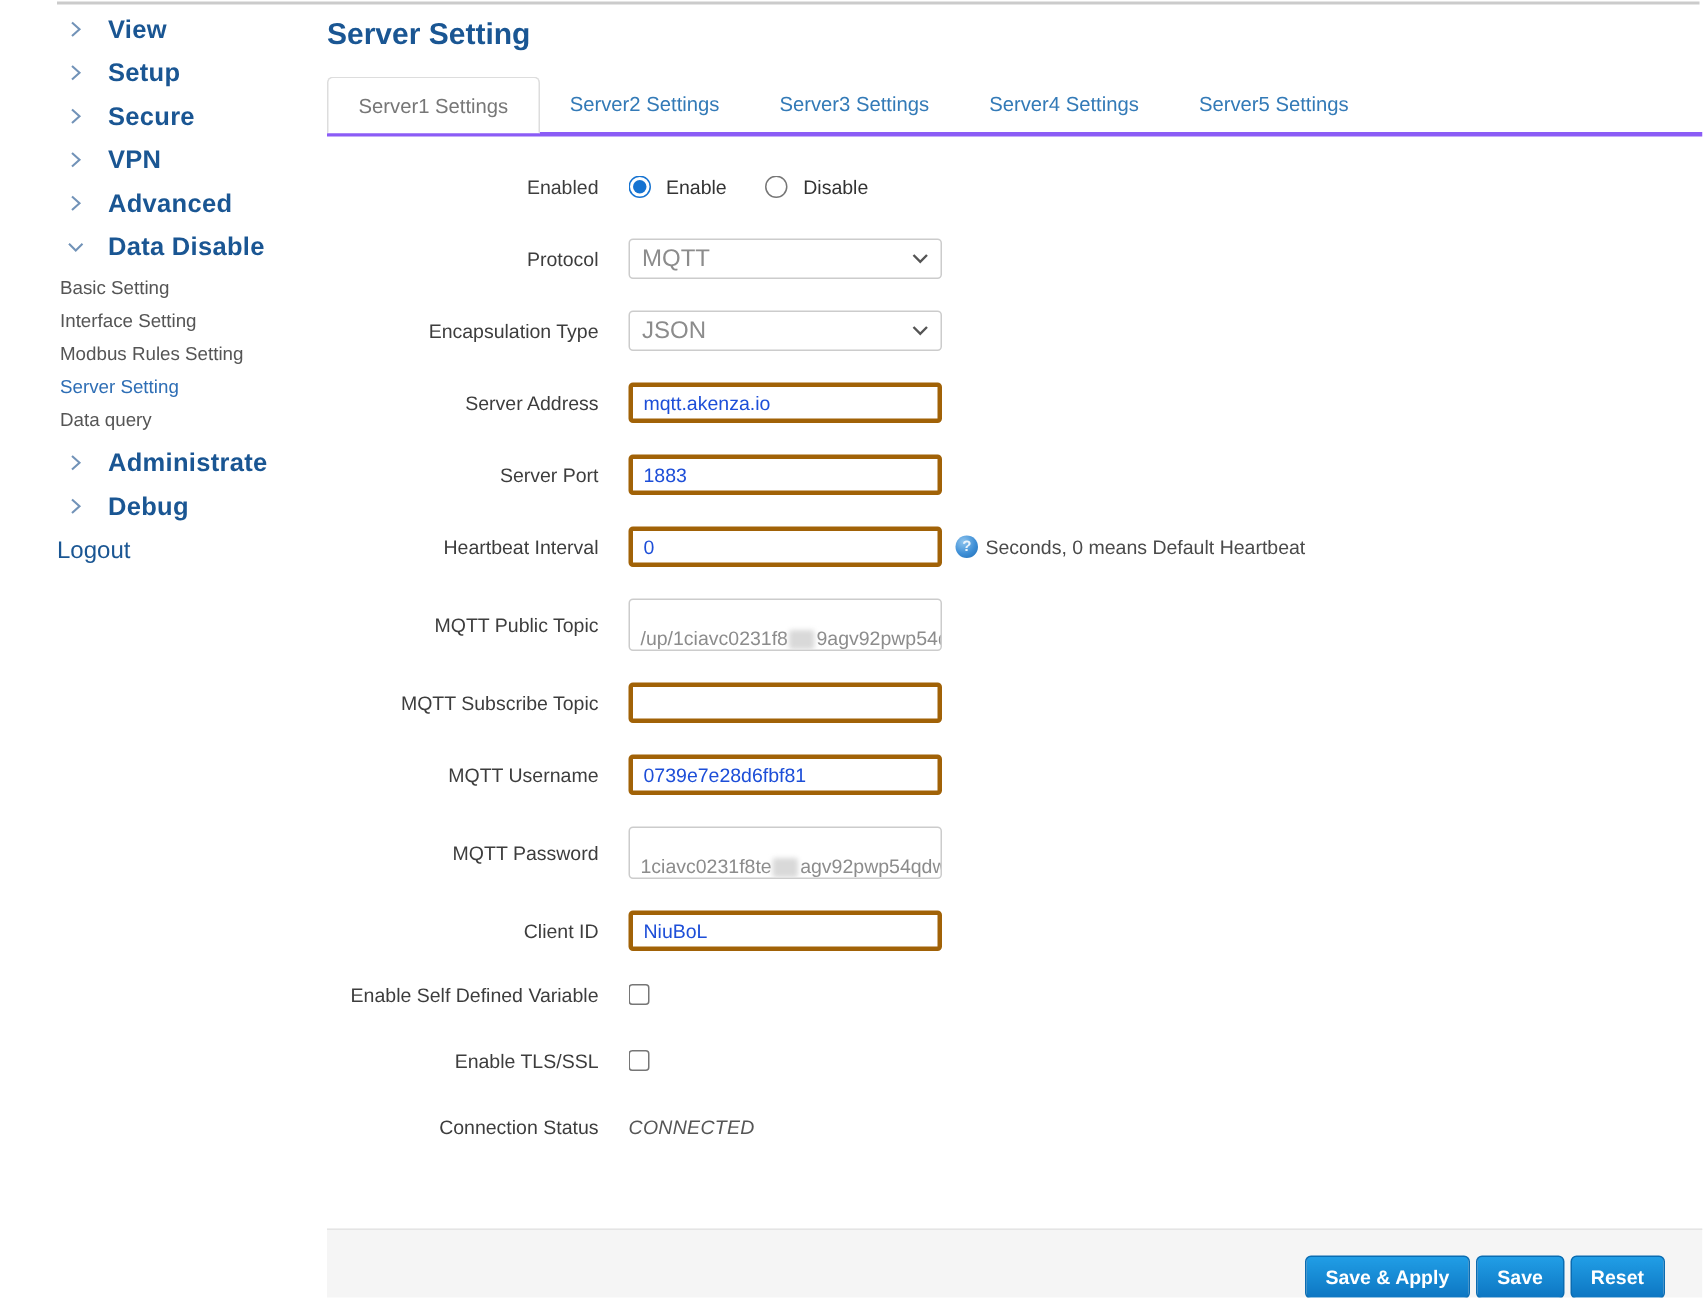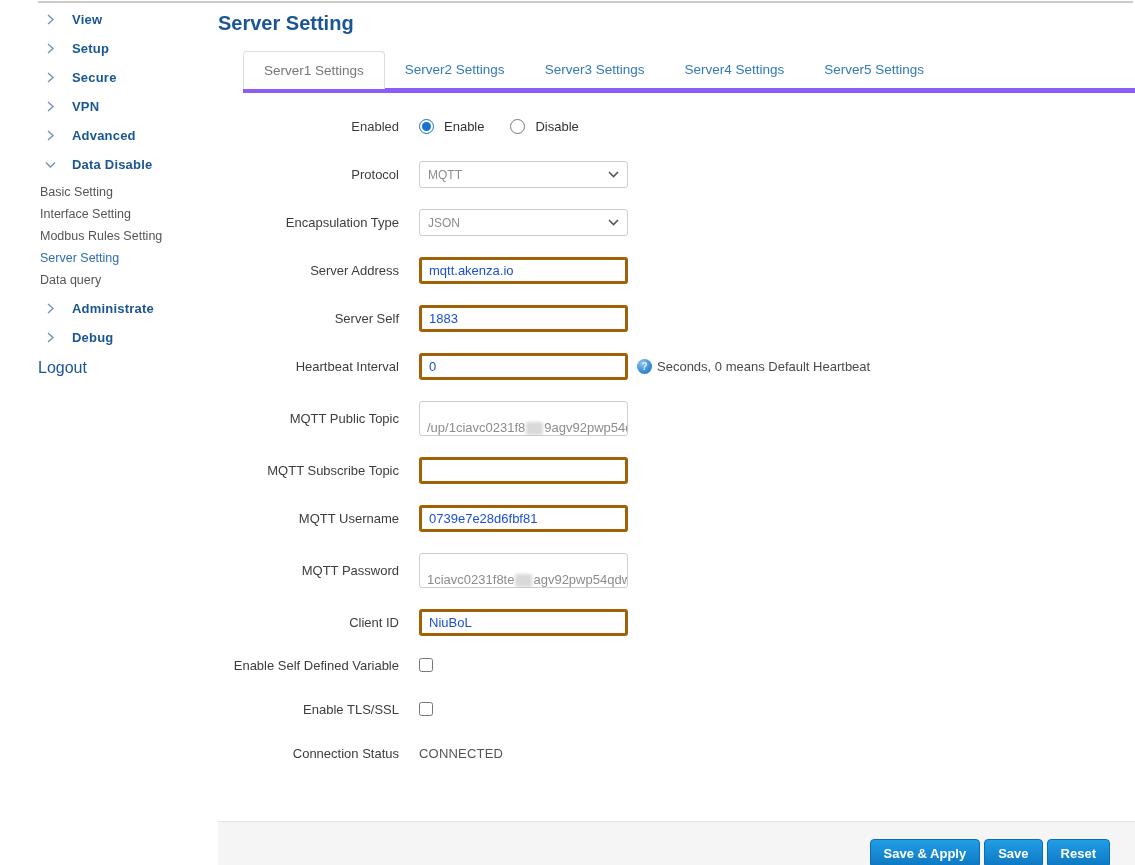--- a/index.html
+++ b/index.html
@@ -11,31 +11,31 @@
   }
   .top-rule { position:absolute; top:1px; left:38px; right:2px; border-top:2px solid #cbcbcb; }
 
   .layout { display:flex; width:100%; height:100%; }
 
   
   .sidebar { width:218px; flex:0 0 218px; padding-top:5px; }
   .nav-item { display:flex; align-items:center; height:29px; padding-left:44px; cursor:pointer; }
   .nav-item .chev { width:13px; height:13px; flex:0 0 13px; margin-right:15px; display:flex; align-items:center; justify-content:center; }
   .nav-item .chev svg { display:block; }
-  .nav-label { font-size:13px; font-weight:bold; color:#1a5693; letter-spacing:.2px; }
+  .nav-label { font-size:17px; font-weight:bold; color:#1a5693; letter-spacing:.2px; }
   .subnav { padding:2px 0 3px 0; }
   .sub-item { height:22px; line-height:22px; padding-left:40px; font-size:12.5px; color:#555; cursor:pointer; }
   .sub-item.active { color:#2e6eb5; }
   .logout { margin-top:7px; padding-left:38px; font-size:16px; color:#1a5693; cursor:pointer; }
 
   
   .main { flex:1 1 auto; position:relative; padding-right:0; }
   .page-title { margin-top:12px; font-size:20px; font-weight:bold; color:#1a5693; }
 
-  .tabs { margin-top:16px; display:flex; border-bottom:5px solid #8b5cf6;margin-left:25px; }
+  .tabs { margin-top:16px; display:flex; border-bottom:3px solid #8b5cf6; }
   .tab {
     height:37px; line-height:37px; padding:0 20px; font-size:13.5px;
     color:#337ab7; cursor:pointer; text-align:center; min-width:130px;
   }
   .tab.active {
     color:#777; background:#fff; border:1px solid #ddd; border-bottom:1px solid #fff;
     border-radius:4px 4px 0 0; margin-bottom:-1px; height:38px;
   }
 
   .form { padding-top:20px; }
@@ -51,38 +51,38 @@
   }
   .fake-input {
     width:209px; height:35px; border:1px solid #ccc; border-radius:3px;
     padding:0 0 0 7px; font-size:13px; color:#8c8c8c; background:#fff;
     display:flex; align-items:flex-end; white-space:nowrap; overflow:hidden;
   }
   .redacted-blur { display:inline-block; width:17px; height:13px; background:#d9d9d9; border-radius:2px; filter:blur(1.6px); margin:0 1px; flex:0 0 17px; }
 
   .select-box {
     width:209px; height:27px; border:1px solid #ccc; border-radius:3px;
-    padding:0 8px; font-size:12px; color:#8c8c8c; background:#fff;
+    padding:0 8px; font-size:16px; color:#8c8c8c; background:#fff;
     display:flex; align-items:center; justify-content:space-between; cursor:pointer;
   }
   .select-box .sel-chev { color:#555; display:flex; align-items:center; }
 
   .radio-group { display:flex; align-items:flex-end; font-size:13px; color:#333; }
   .radio-group input { width:15px; height:15px; accent-color:#1673d1; margin:0; }
   .radio-group .r-label { margin:0 26px 0 10px; }
   .radio-group .r-label.last { margin-right:0; }
   .checkbox { width:14px; height:14px; accent-color:#1673d1; margin:0; }
 
   .hint { display:flex; align-items:center; margin-left:9px; font-size:13px; color:#4a4a4a; white-space:nowrap; }
   .help-icon {
     width:15px; height:15px; border-radius:50%; margin-right:5px; flex:0 0 15px;
     background:radial-gradient(circle at 35% 28%, #8ec4ee 0%, #3e8fd6 55%, #1f6cb4 100%);
     color:#eaf4fc; font-size:10px; font-weight:bold; display:flex; align-items:center; justify-content:center;
   }
-  .status-value { font-size:13px; color:#555; letter-spacing:.2px; }
+  .status-value { font-size:13px; color:#555; letter-spacing:.2px;font-style:italic; }
 
   
   .footer {
     margin-top:60px; height:64px; background:#f5f5f5; border-top:1px solid #e4e4e4;
     display:flex; align-items:center; justify-content:flex-end; gap:4px; padding-right:25px;
   }
   .btn {
     height:29px; padding:0 13px; border:1px solid #0a6cb2; border-radius:4px;
     background:linear-gradient(180deg,#219ee6 0%,#0d76c2 100%);
     color:#fff; font-size:13px; font-weight:bold; cursor:pointer;
@@ -234,21 +234,21 @@
       </div>
 
       <div class="form-row">
         <div class="f-label">Server Address</div>
         <div class="f-control">
           <input class="text-input" type="text" value="mqtt.akenza.io" style="">
         </div>
       </div>
 
       <div class="form-row">
-        <div class="f-label">Server Self</div>
+        <div class="f-label">Server Port</div>
         <div class="f-control">
           <input class="text-input" type="text" value="1883" style="">
         </div>
       </div>
 
       <div class="form-row">
         <div class="f-label">Heartbeat Interval</div>
         <div class="f-control">
           <input class="text-input" type="text" value="0" style="">
           <span class="hint">

